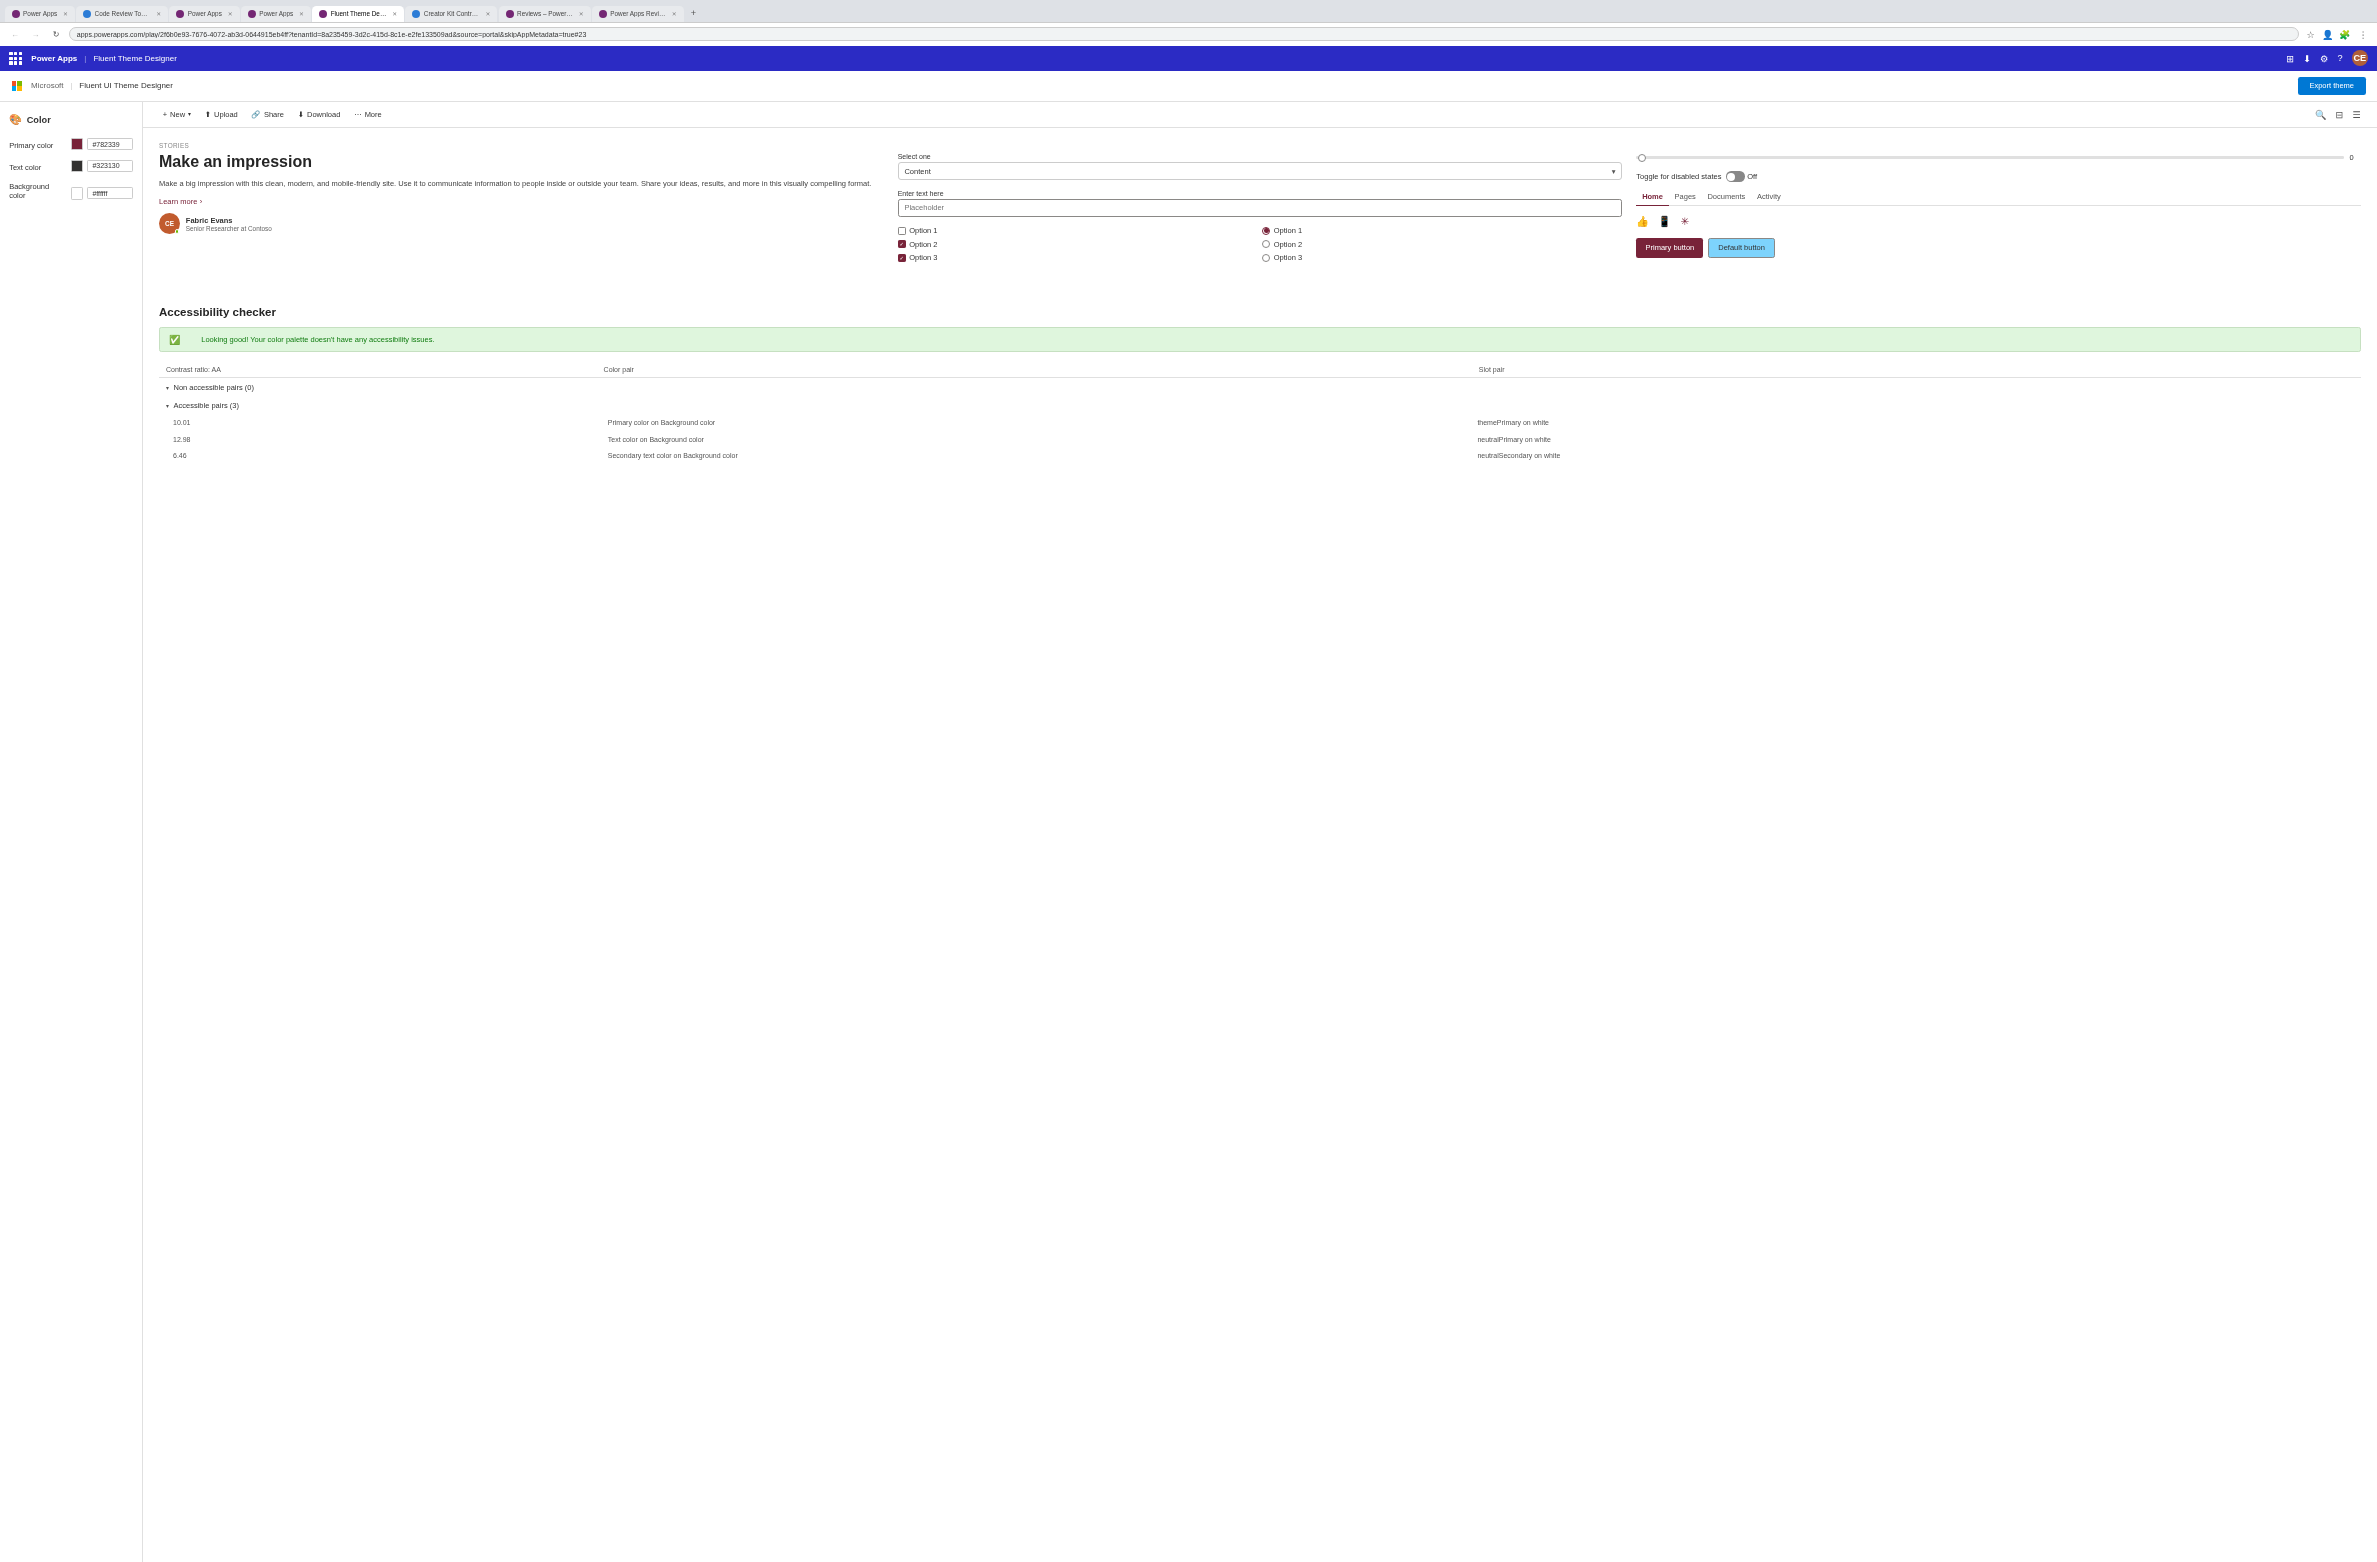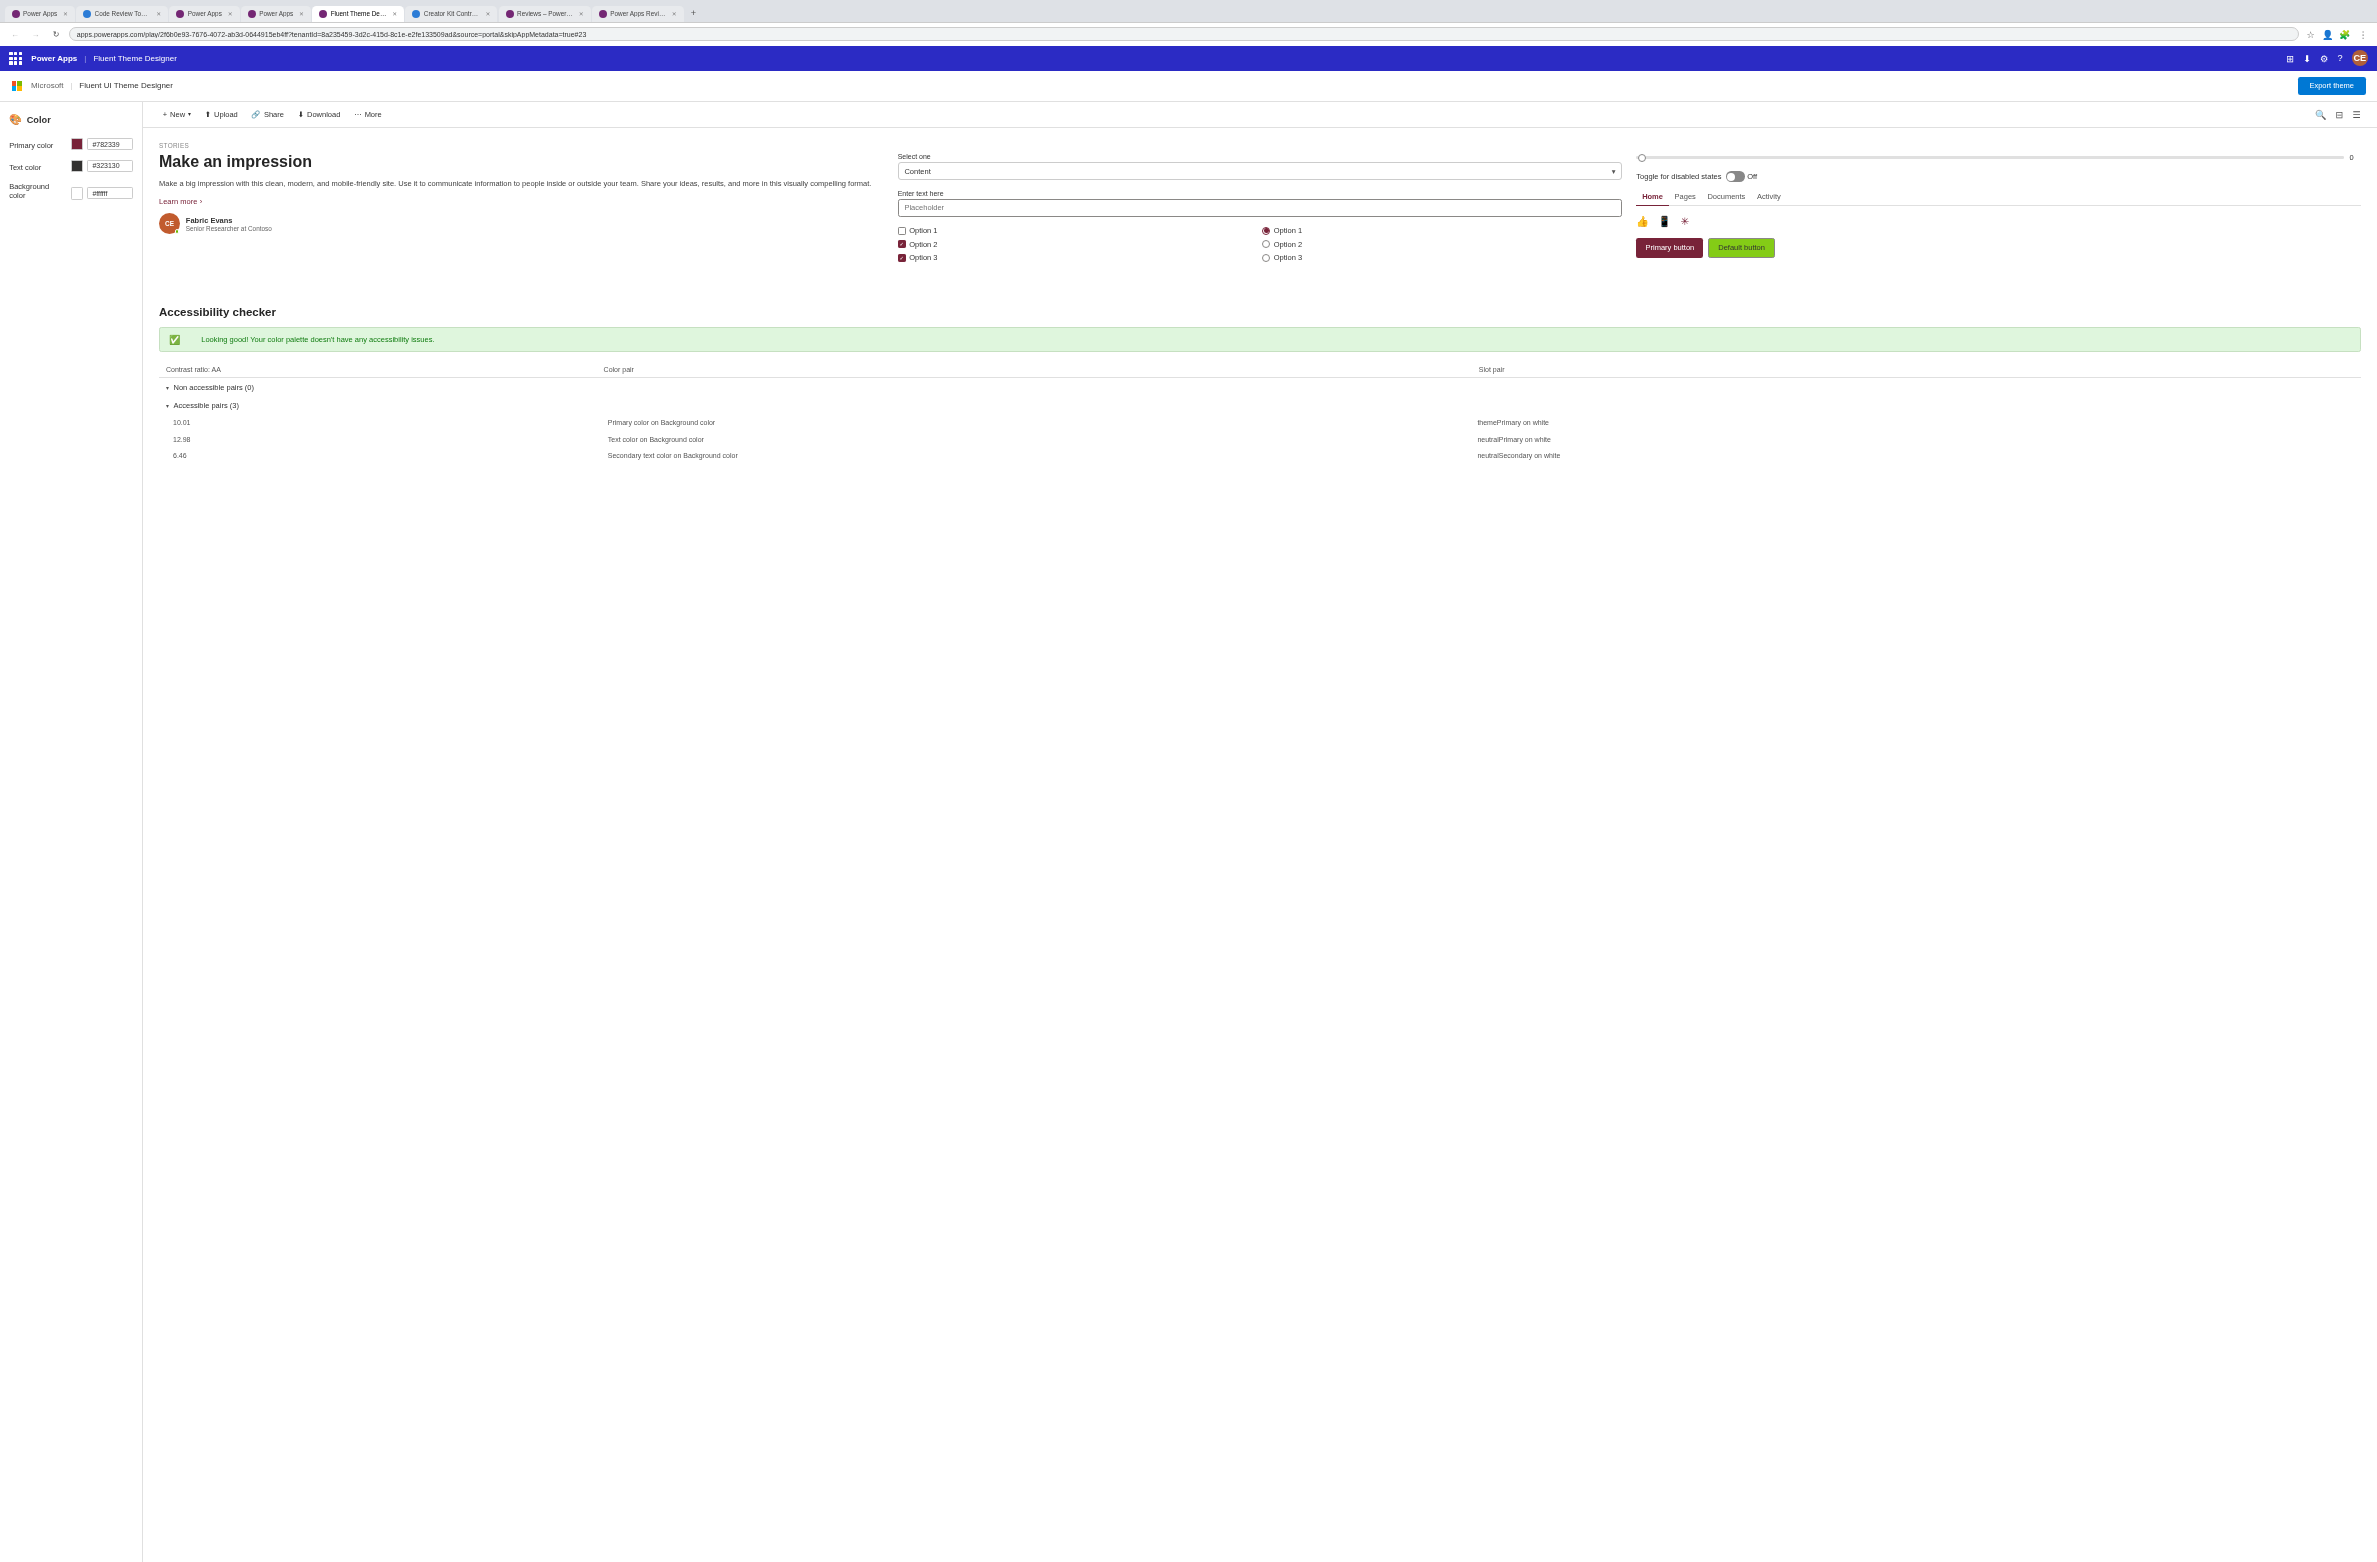--- a/index.html
+++ b/index.html
@@ -116,21 +116,21 @@
     .toggle { width: 19.6px; height: 10.4px; border-radius: 5.2px; background: #888; position: relative; cursor: pointer; }
     .toggle::after { content: ''; width: 8px; height: 8px; background: #fff; border-radius: 50%; position: absolute; top: 1.2px; left: 1.2px; }
     .tabs-row { display: flex; gap: 0; margin-bottom: 9.2px; border-bottom: 0.6px solid #e0e0e0; }
     .tab-item { padding: 3.5px 5.8px; font-size: 7.5px; color: #555; cursor: pointer; border-bottom: 1.2px solid transparent; margin-bottom: -0.6px; }
     .tab-item.active { color: #782339; border-bottom-color: #782339; font-weight: 700; }
     .icon-row { display: flex; gap: 9.2px; margin-bottom: 9.2px; }
     .icon-btn { font-size: 10.4px; cursor: pointer; color: #555; }
     .icon-btn.primary-color { color: #782339; }
     .button-row { display: flex; gap: 4.6px; }
     .primary-btn { background: #782339; color: #fff; border: none; padding: 4.6px 9.2px; border-radius: 2.3px; cursor: pointer; font-size: 7.5px; font-weight: 500; }
-    .default-btn { background: #84cc16; color: #333; border: 0.6px solid #8a8886; padding: 4.6px 9.2px; border-radius: 2.3px; cursor: pointer; font-size: 7.5px; }
+    .default-btn { background: #7dd3fc; color: #333; border: 0.6px solid #8a8886; padding: 4.6px 9.2px; border-radius: 2.3px; cursor: pointer; font-size: 7.5px; }
 
     
     .accessibility-section { padding: 0 16px 14px; }
     .section-heading { font-size: 11.5px; font-weight: 600; color: #252525; margin-bottom: 9.2px; margin-top: 44px; }
     .success-banner { background: #dff6dd; border: 0.6px solid #c6e0c1; border-radius: 2.3px; padding: 5.8px 9.2px; display: flex; align-items: center; gap: 4.6px; margin-bottom: 9.2px; }
     .success-icon { color: #107c10; font-size: 9.2px; }
     .success-text { font-size: 7.5px; color: #107c10; padding-left: 16px; }
 
     .table-header { display: grid; grid-template-columns: 1fr 2fr 2fr; padding: 4.6px 7px; font-size: 7px; color: #555; border-bottom: 0.6px solid #e0e0e0; }
     .expandable-row { padding: 4.6px 7px; font-size: 7.5px; color: #333; display: flex; align-items: center; gap: 4.6px; cursor: pointer; }

